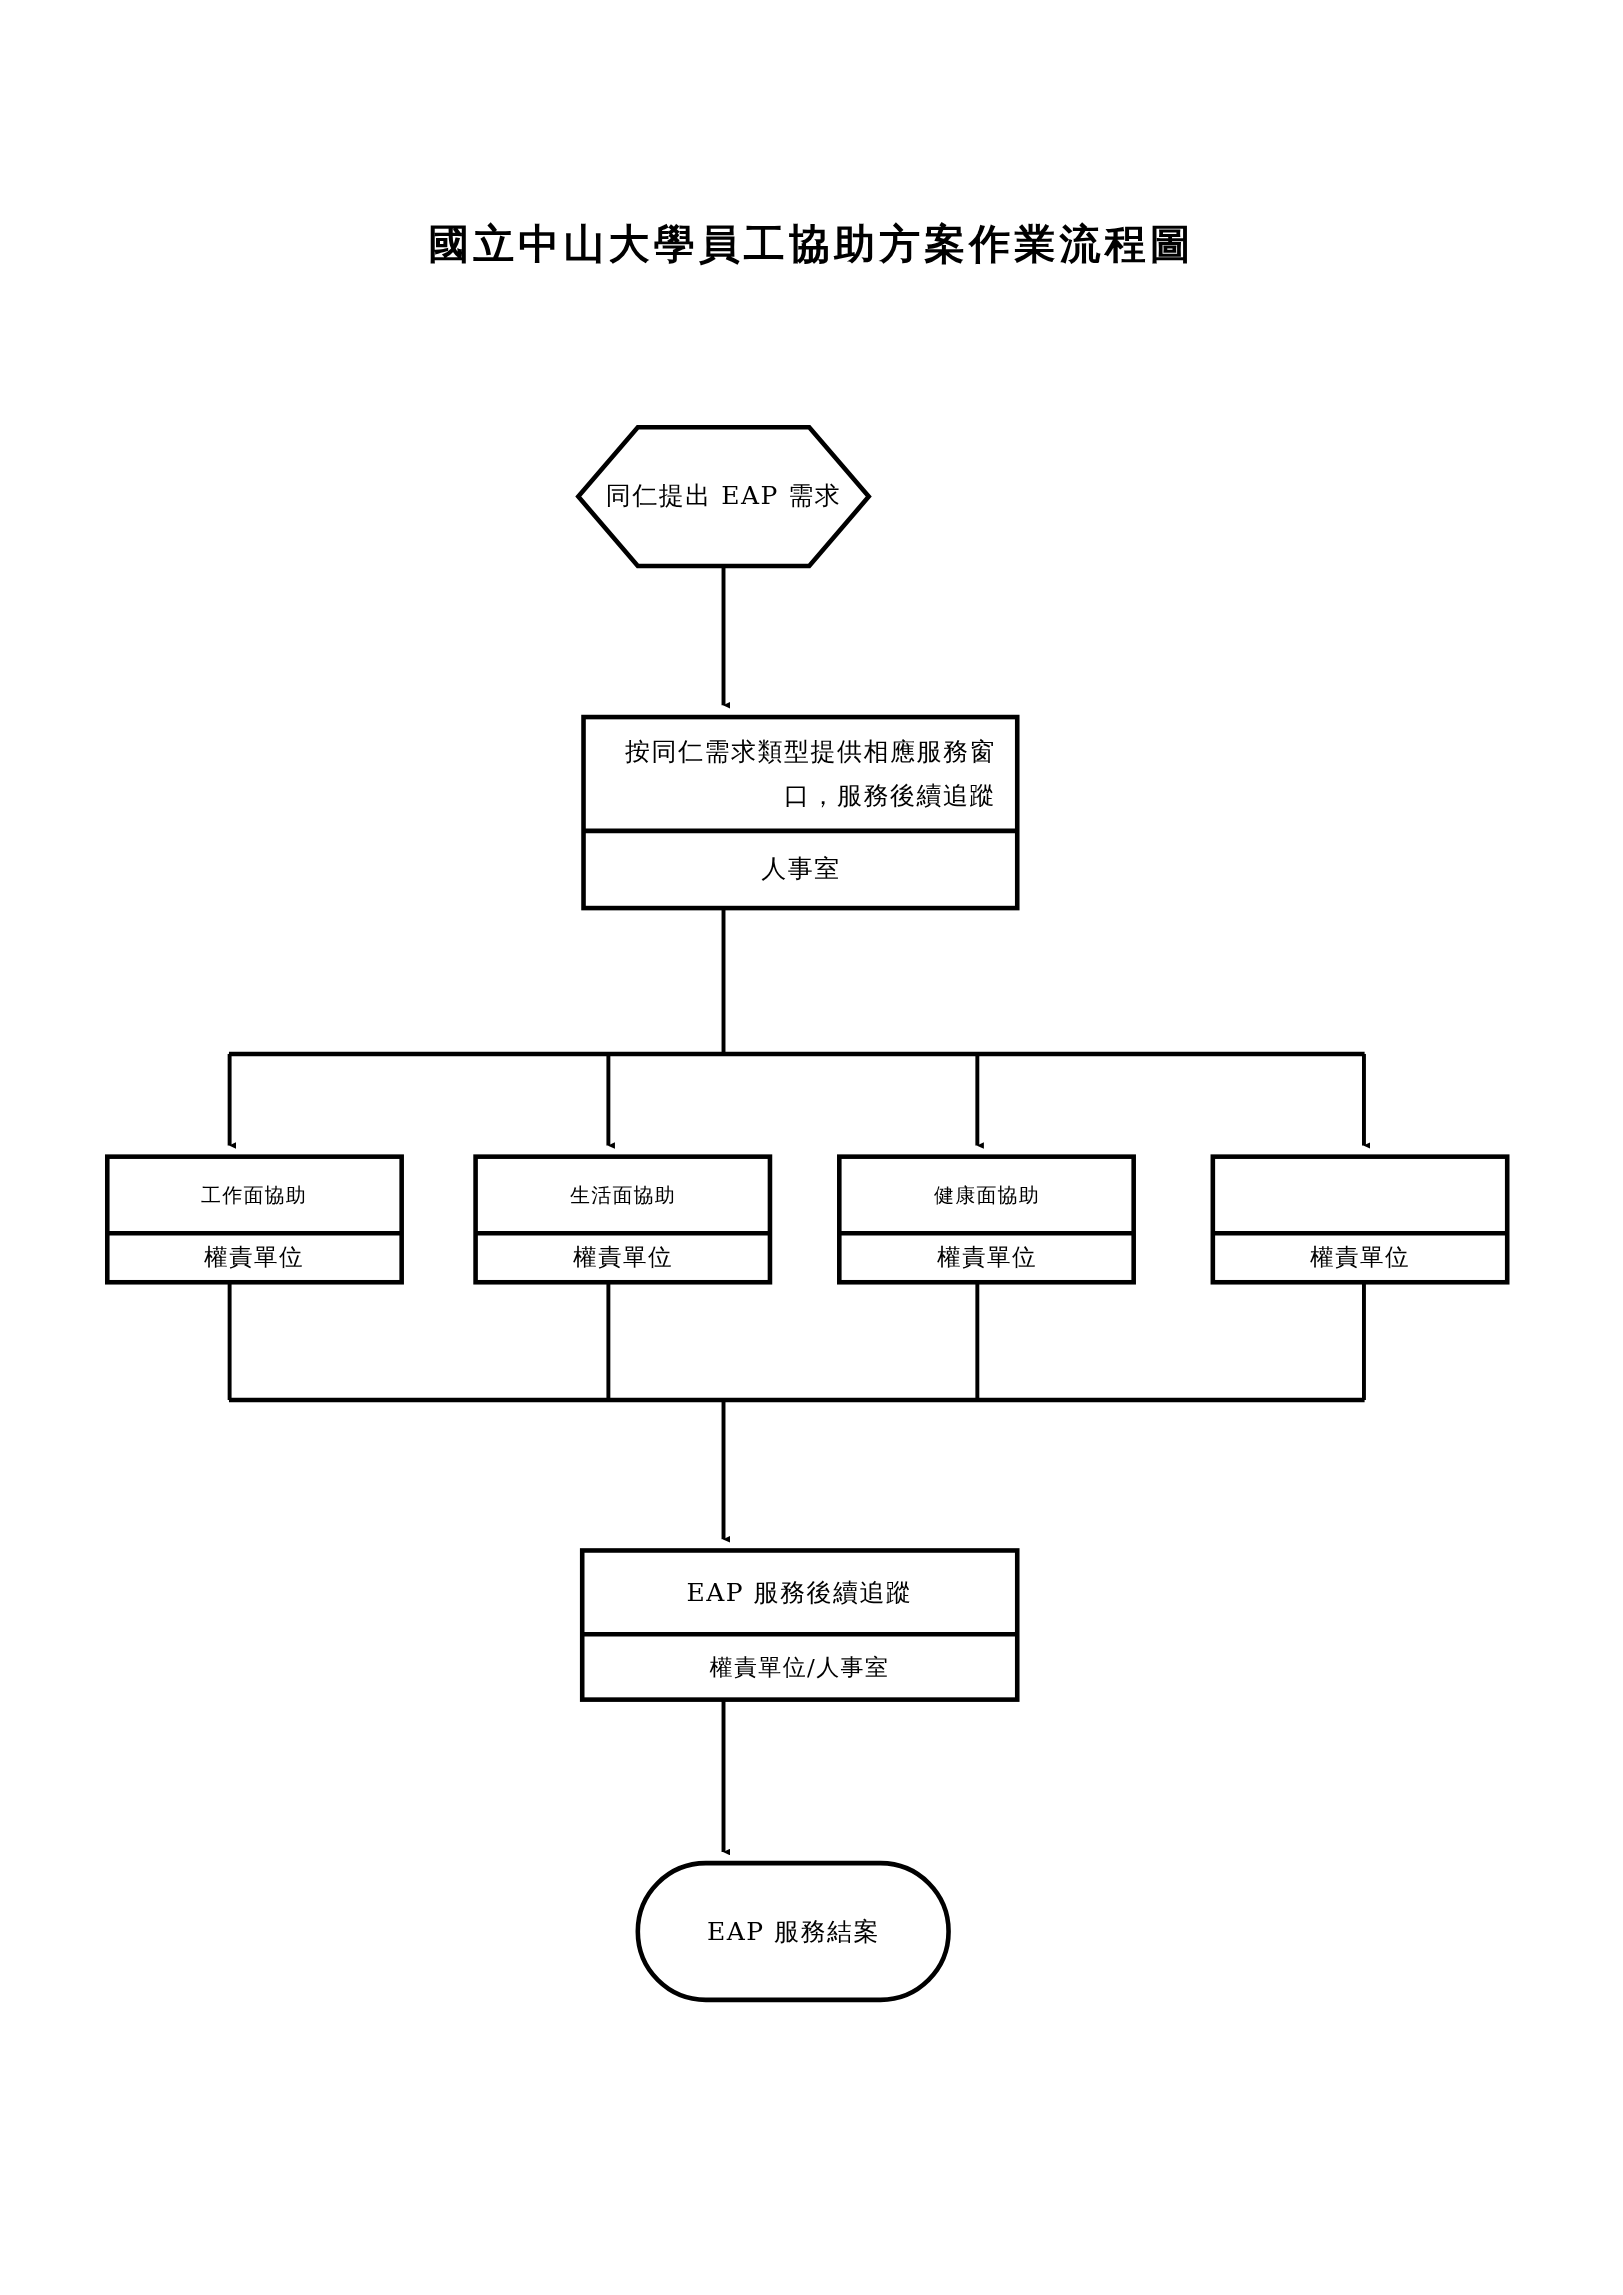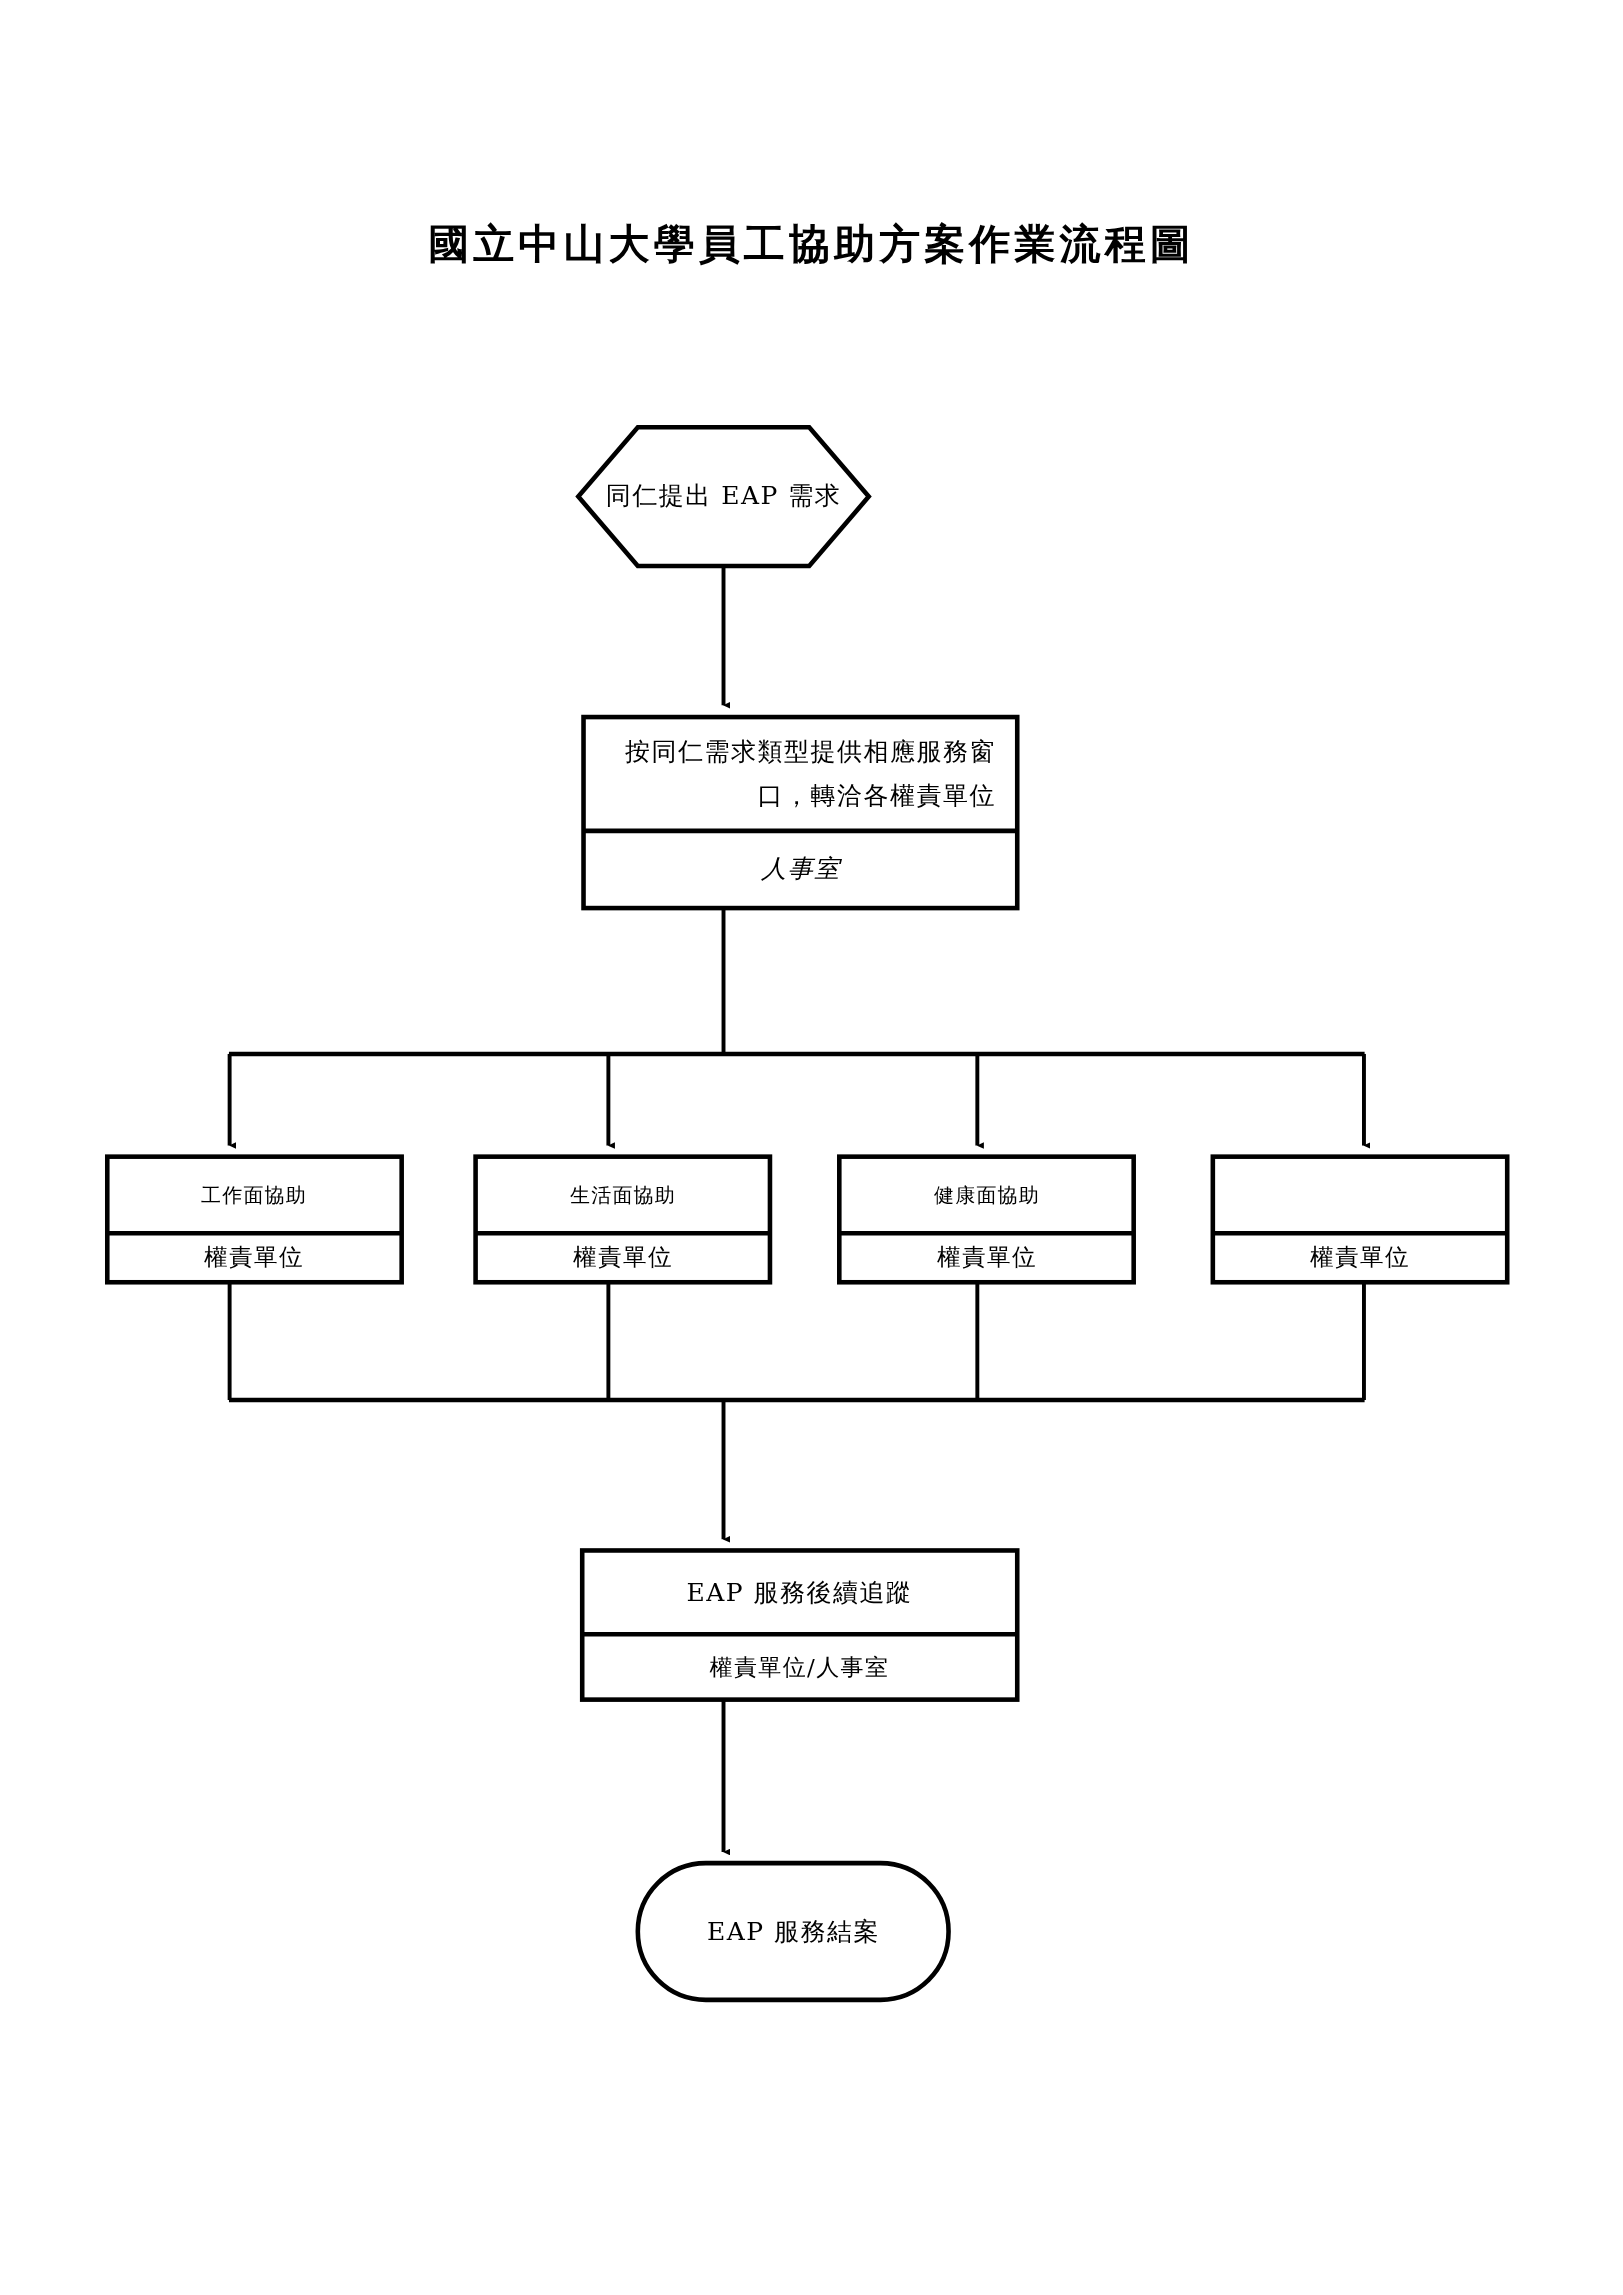--- a/index.html
+++ b/index.html
@@ -64,21 +64,20 @@
   }
   .t-box2-top {
     left: 584px; top: 717px; width: 434px; height: 114px;
     font-size: 25px;
     padding: 0 22px;
     line-height: 1.75;
   }
   .t-box2-bot {
     left: 584px; top: 831px; width: 434px; height: 77px;
     font-size: 25px;
-    font-style: italic;
   }
   .t-branch-top {
     top: 1157px; height: 77px;
     font-size: 20px;
   }
   .t-branch-bot {
     top: 1233px; height: 49px;
     font-size: 23.6px;
   }
   .t-follow-top {
@@ -148,21 +147,21 @@
     <rect x="890" y="2370" width="665" height="228" fill="#ffffff" stroke="#000000" stroke-width="7"></rect>
     <line x1="890" y1="2498" x2="1555" y2="2498" stroke="#000000" stroke-width="7"></line>
 
     <line x1="1106" y1="2598" x2="1106" y2="2831" stroke="#000000" stroke-width="6" marker-end="url(#arrowhead)"></line>
 
     <rect x="975" y="2848" width="475" height="209" rx="104" ry="104" fill="#ffffff" stroke="#000000" stroke-width="7"></rect>
   </svg>
 
   <div class="node-text t-hex">同仁提出 EAP 需求</div>
 
-  <div class="node-text t-box2-top">按同仁需求類型提供相應服務窗口，轉洽各權責單位</div>
+  <div class="node-text t-box2-top">按同仁需求類型提供相應服務窗口，服務後續追蹤</div>
   <div class="node-text t-box2-bot">人事室</div>
 
   <div class="node-text t-branch-top" style="left:107px; width:294px;">工作面協助</div>
   <div class="node-text t-branch-bot" style="left:107px; width:294px;">權責單位</div>
 
   <div class="node-text t-branch-top" style="left:476px; width:294px;">生活面協助</div>
   <div class="node-text t-branch-bot" style="left:476px; width:294px;">權責單位</div>
 
   <div class="node-text t-branch-top" style="left:840px; width:294px;">健康面協助</div>
   <div class="node-text t-branch-bot" style="left:840px; width:294px;">權責單位</div>

